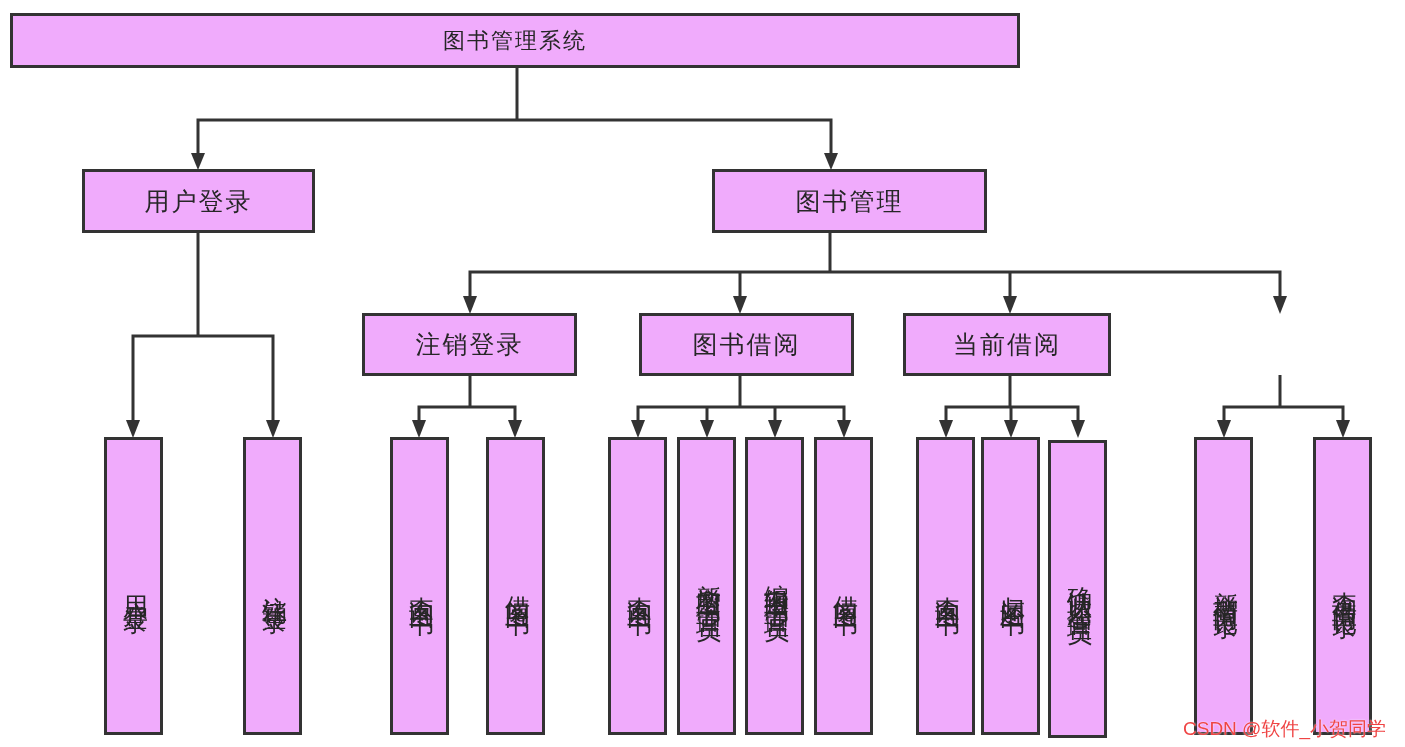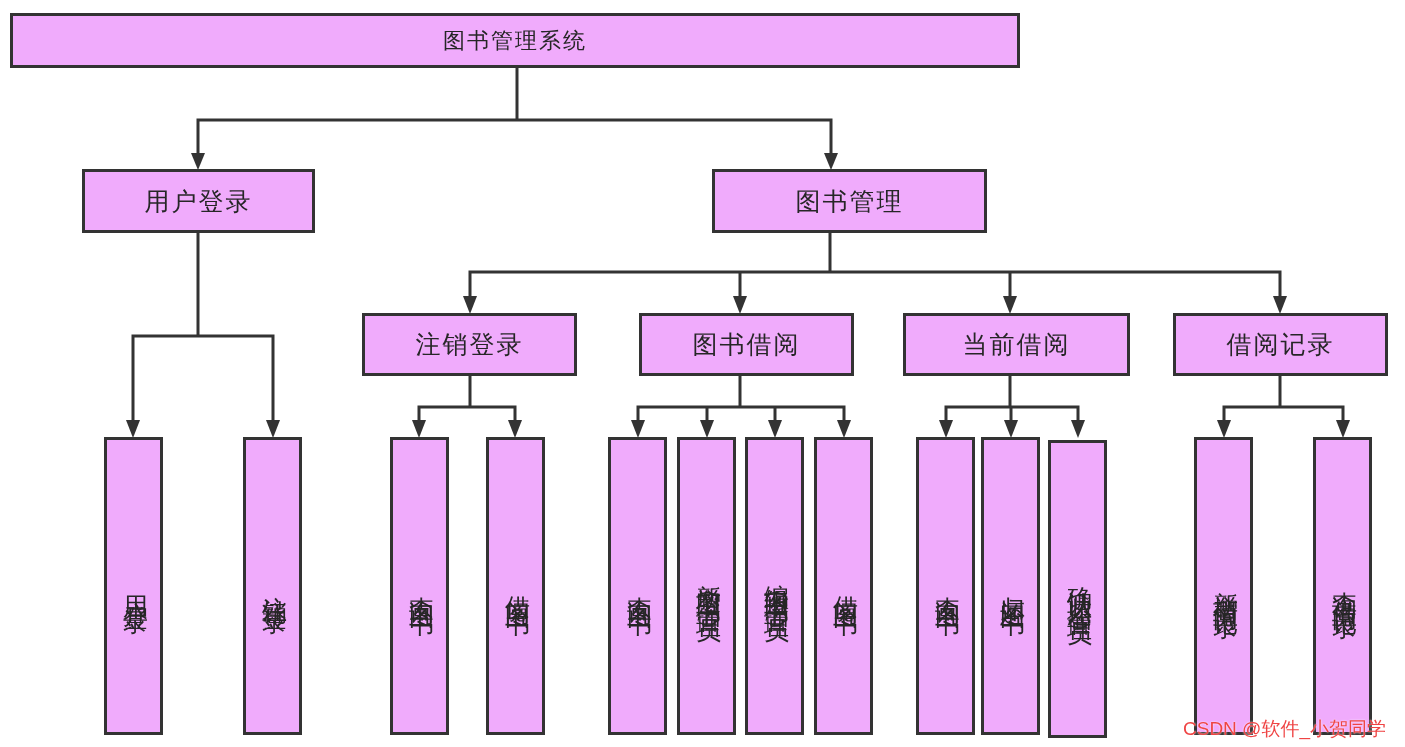--- a/index.html
+++ b/index.html
@@ -109,25 +109,22 @@
   <div class="node node-h" style="left:712px;top:169px;width:275px;height:64px;">
     <span>图书管理</span>
   </div>
 
   <div class="node node-h" style="left:362px;top:313px;width:215px;height:63px;">
     <span>注销登录</span>
   </div>
   <div class="node node-h" style="left:632px;top:313px;width:215px;height:63px;margin-left:7px;">
     <span>图书借阅</span>
   </div>
-  <div class="node node-h" style="left:903px;top:313px;width:227px;height:63px;">
+  <div class="node node-h" style="left:903px;top:313px;width:208px;height:63px;">
     <span>当前借阅</span>
-  </div>
-  <div class="node node-h" style="left:1173px;top:313px;width:215px;height:63px;">
-    <span>借阅记录</span>
   </div>
 
   <div class="node node-v" style="left:104px;top:437px;width:59px;height:298px;">
     <span class="vtext">用户登录</span>
   </div>
   <div class="node node-v" style="left:243px;top:437px;width:59px;height:298px;">
     <span class="vtext">注销登录</span>
   </div>
 
   <div class="node node-v" style="left:390px;top:437px;width:59px;height:298px;">

